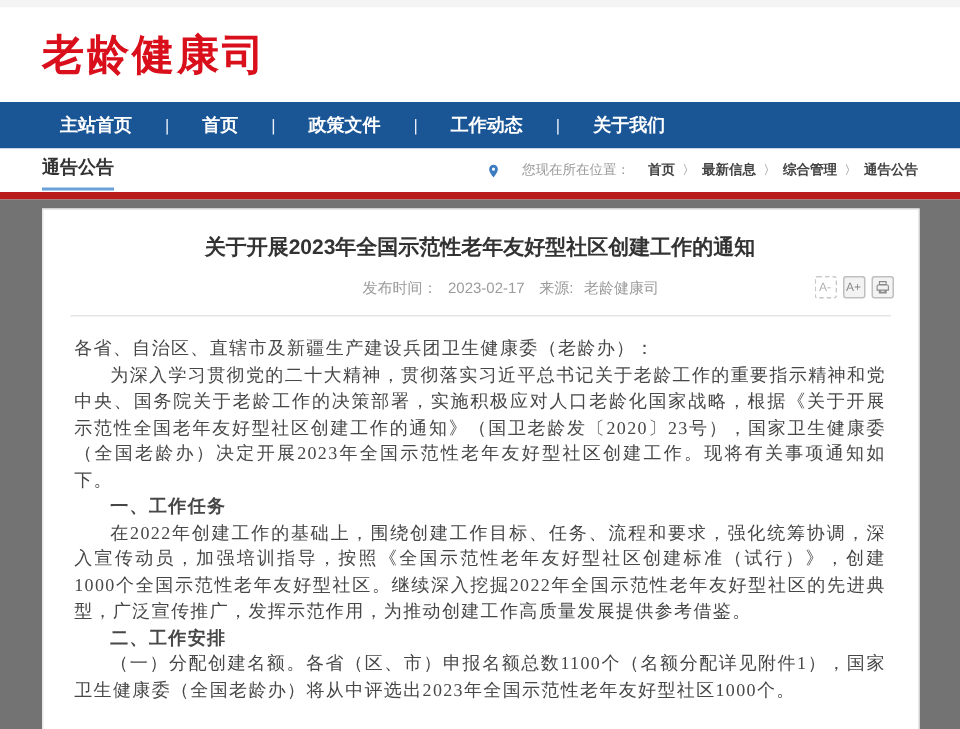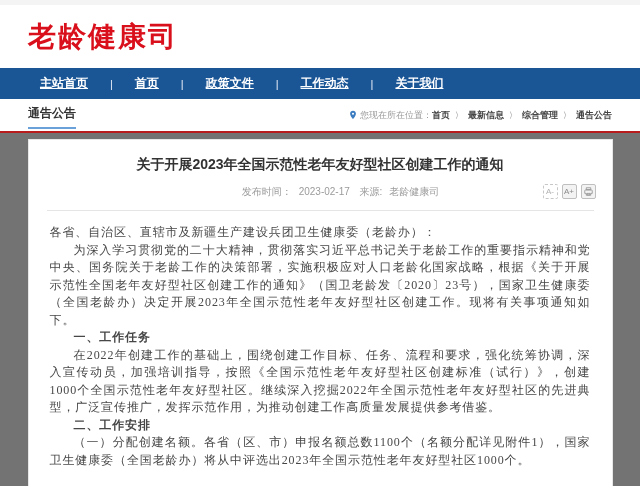--- a/index.html
+++ b/index.html
@@ -10,31 +10,31 @@
 
   
   .site-header { height:63px; background:#fff; display:flex; align-items:center; }
   .logo { margin-left:28px; font-size:28px; font-weight:bold; color:#d9101c;
     letter-spacing:2px; }
 
   
   .main-nav { height:31px; background:#1a5596; display:flex; align-items:center;
     padding-left:24px; color:#fff; }
   .main-nav .nav-item { font-size:12px; font-weight:bold; color:#fff; padding:0 16px;
-    cursor:pointer; white-space:nowrap;text-decoration:underline; }
+    cursor:pointer; white-space:nowrap; }
   .main-nav .sep { color:#e8eef7; font-size:11px; padding:0 6px; }
 
   
-  .crumb-row { height:34px; background:#fff; border-bottom:2px solid #b91c1c;
+  .crumb-row { height:34px; background:#fff; border-bottom:5px solid #b91c1c;
     display:flex; align-items:center; justify-content:space-between; padding:0 28px; }
   .section-title { position:relative; font-size:12px; font-weight:bold; color:#333;
     padding-bottom:4px; }
   .section-title::after { content:""; position:absolute; left:0; right:0; bottom:-3px;
     height:2px; background:#6aa1d8; }
-  .crumbs { display:flex; align-items:center; font-size:9px; color:#9a9a9a; gap:0; }
+  .crumbs { display:flex; align-items:center; font-size:9px; color:#9a9a9a; gap:12px; }
   .crumbs .pin { width:10px; height:10px; margin-right:2px; flex:none; }
   .crumbs .crumb-item { cursor:pointer; white-space:nowrap; }
   .crumbs .sep { color:#b5b5b5; font-size:8px; padding:0 1px; }
   .crumbs span:last-child { color:#444; font-weight:bold; }
 
   
   .main-area { height:353px; background:#737373; padding-top:6px; overflow:hidden; }
   .card { width:585px; margin:0 auto; background:#fff; border:1px solid #e7e7e7;
     min-height:400px; padding-top:15px; }
   .art-title { text-align:center; font-size:14px; font-weight:bold; color:#333;

